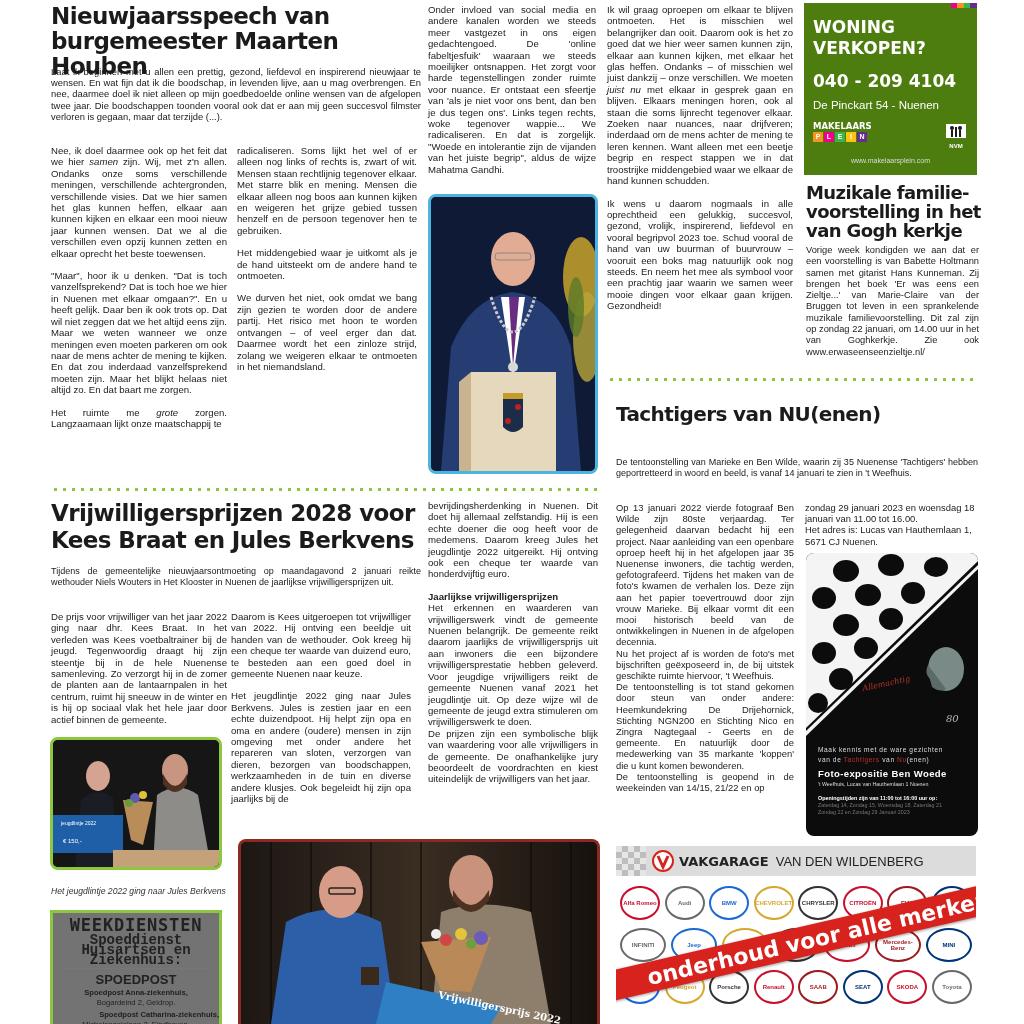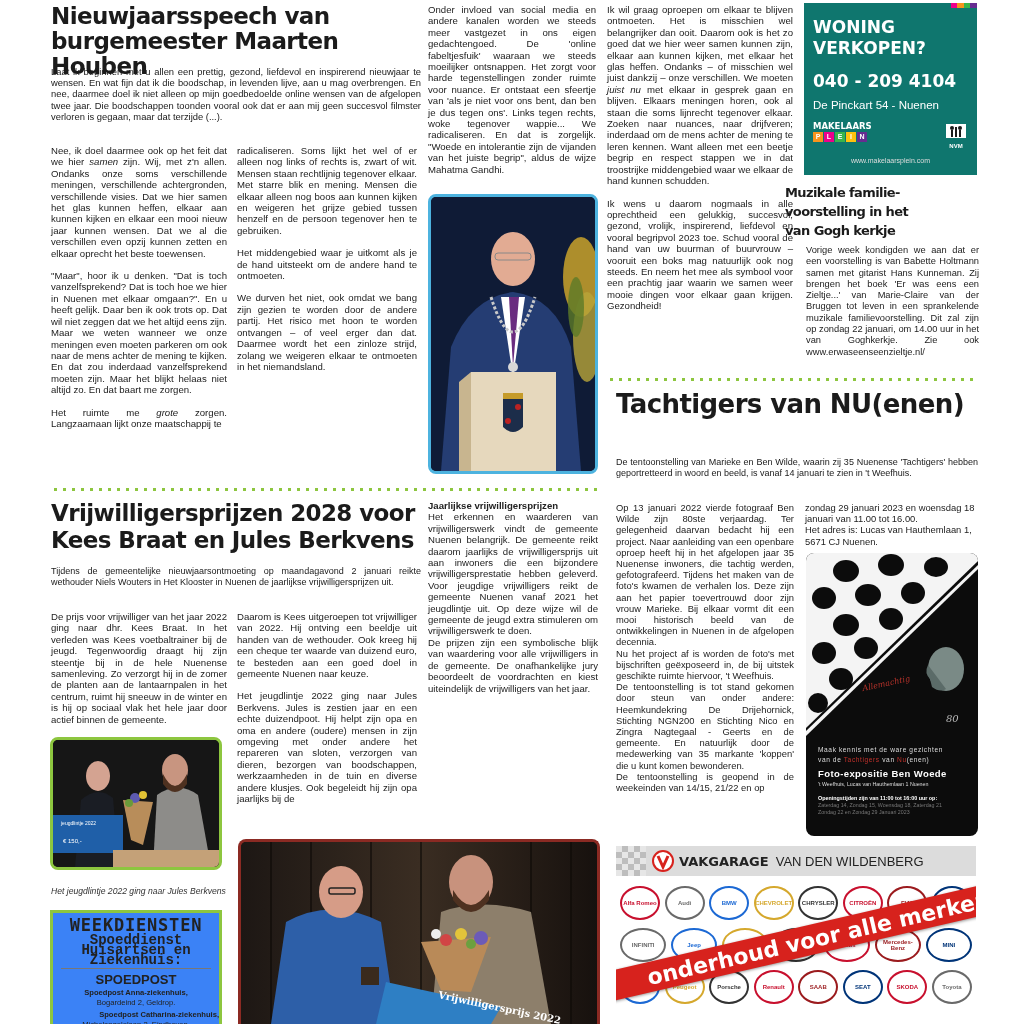--- a/index.html
+++ b/index.html
@@ -65,21 +65,21 @@
       <circle cx="77" cy="224" r="3" fill="#b22"></circle>
     </g>
   </svg>
 </div>
 
 <div class="abs body" style="left:607px; top:4px; width:186px;">
   <p><span>Ik wil graag oproepen om elkaar te blijven ontmoeten. Het is misschien wel belangrijker dan ooit. Daarom ook is het zo goed dat we hier weer samen kunnen zijn, elkaar aan kunnen kijken, met elkaar het glas heffen. Ondanks – of misschien wel juist dankzij – onze verschillen. We moeten </span><em>juist nu</em><span> met elkaar in gesprek gaan en blijven. Elkaars meningen horen, ook al staan die soms lijnrecht tegenover elkaar. Zoeken naar nuances, naar drijfveren; inderdaad om de mens achter de mening te leren kennen. Want alleen met een beetje begrip en respect stappen we in dat troostrijke middengebied waar we elkaar de hand kunnen schudden.</span></p>
   <p class="tight">Ik wens u daarom nogmaals in alle oprechtheid een gelukkig, succesvol, gezond, vrolijk, inspirerend, liefdevol en vooral begripvol 2023 toe. Schud vooral de hand van uw buurman of buurvrouw – vooruit een boks mag natuurlijk ook nog steeds. En neem het mee als symbool voor een prachtig jaar waarin we samen weer mooie dingen voor elkaar gaan krijgen. Gezondheid!</p>
 </div>
 
-<div class="abs" style="left:804px; top:3px; width:173px; height:172px; background:#0f766e; color:#fff;">
+<div class="abs" style="left:804px; top:3px; width:173px; height:172px; background:#4d7c0f; color:#fff;">
   <div class="abs" style="right:0; top:0; width:26px; height:5px; background:linear-gradient(90deg,#ec008c 0 25%,#f7941d 25% 50%,#39b54a 50% 75%,#662d91 75%);"></div>
   <div class="abs" style="left:9px; top:14px; font-family:'DejaVu Sans',sans-serif; font-weight:bold; font-size:17px; line-height:21px;">
     <div>WONING</div>
     <div>VERKOPEN?</div>
   </div>
   <div class="abs" style="left:9px; top:68px; font-family:'DejaVu Sans',sans-serif; font-weight:bold; font-size:17px;">040 - 209 4104</div>
   <div class="abs" style="left:9px; top:96px; font-size:11.5px;">De Pinckart 54 - Nuenen</div>
   <div class="abs" style="left:9px; top:118px;">
     <div style="font-family:'DejaVu Sans',sans-serif; font-weight:bold; font-size:8.5px;">MAKELAARS</div>
     <div id="plein-letters" style="display:flex; gap:1px; margin-top:1px;">
@@ -97,30 +97,30 @@
         <circle cx="15" cy="5" r="2" fill="#1a1a1a"></circle>
         <rect x="6" y="7" width="2" height="7" fill="#1a1a1a"></rect>
         <rect x="14" y="7" width="2" height="7" fill="#1a1a1a"></rect>
         <rect x="10" y="4" width="2" height="10" fill="#1a1a1a"></rect>
       </svg>
     <div style="font-size:6px; font-weight:bold;">NVM</div>
   </div>
   <div class="abs" style="left:0; width:100%; top:154px; text-align:center; font-size:7px; color:#ddd;">www.makelaarsplein.com</div>
 </div>
 
-<div class="abs headline" style="left:785px; top:183px; width:200px; font-size:13px; line-height:19px;">
+<div class="abs headline" style="left:806px; top:183px; width:200px; font-size:18px; line-height:19px;">
   <div>Muzikale familie-</div>
   <div>voorstelling in het</div>
   <div>van Gogh kerkje</div>
 </div>
 <div class="abs body" style="left:806px; top:245px; width:173px; font-size:9.3px; line-height:11.3px;">Vorige week kondigden we aan dat er een voorstelling is van Babette Holtmann samen met gitarist Hans Kunneman. Zij brengen het boek 'Er was eens een Zieltje...' van Marie-Claire van der Bruggen tot leven in een sprankelende muzikale familievoorstelling. Dit zal zijn op zondag 22 januari, om 14.00 uur in het van Goghkerkje. Zie ook www.erwaseenseenzieltje.nl/</div>
 
 <div class="abs dots" style="left:607px; top:377px; width:372px;"></div>
 
-<div class="abs headline" style="left:616px; top:391px; width:380px; font-size:26px; line-height:27px;">
+<div class="abs headline" style="left:616px; top:401px; width:380px; font-size:20px; line-height:27px;">
   <div>Tachtigers van NU(enen)</div>
 </div>
 <div class="abs lead" style="left:616px; top:457px; width:362px; font-size:9px; line-height:11px;">De tentoonstelling van Marieke en Ben Wilde, waarin zij 35 Nuenense 'Tachtigers' hebben geportretteerd in woord en beeld, is vanaf 14 januari te zien in 't Weefhuis.</div>
 
 <div class="abs body" style="left:616px; top:502px; width:178px; font-size:9.4px; line-height:11.2px;">
   <p class="tight">Op 13 januari 2022 vierde fotograaf Ben Wilde zijn 80ste verjaardag. Ter gelegenheid daarvan bedacht hij een project. Naar aanleiding van een openbare oproep heeft hij in het afgelopen jaar 35 Nuenense inwoners, die tachtig werden, gefotografeerd. Tijdens het maken van de foto's kwamen de verhalen los. Deze zijn aan het papier toevertrouwd door zijn vrouw Marieke. Bij elkaar vormt dit een mooi historisch beeld van de ontwikkelingen in Nuenen in de afgelopen decennia.</p>
   <p class="tight">Nu het project af is worden de foto's met bijschriften geëxposeerd in, de bij uitstek geschikte ruimte hiervoor, 't Weefhuis.</p>
   <p class="tight">De tentoonstelling is tot stand gekomen door steun van onder andere: Heemkundekring De Drijehornick, Stichting NGN200 en Stichting Nico en Zingra Nagtegaal - Geerts en de gemeente. En natuurlijk door de medewerking van 35 markante 'koppen' die u kunt komen bewonderen.</p>
   <p class="tight">De tentoonstelling is geopend in de weekeinden van 14/15, 21/22 en op</p>
 </div>
@@ -235,37 +235,38 @@
       <circle cx="90" cy="55" r="4" fill="#e1c234"></circle>
       <circle cx="76" cy="63" r="4" fill="#6b9a3a"></circle>
     <rect x="0" y="75" width="70" height="38" fill="#1f5fa8"></rect>
     <rect x="60" y="110" width="106" height="17" fill="#c4a178"></rect>
   </svg>
   <div class="abs" style="left:8px; top:80px; color:#fff; font-size:5px;">jeugdlintje 2022</div>
   <div class="abs" style="left:10px; top:98px; color:#fff; font-size:6px;">€ 150,-</div>
 </div>
 <div class="abs" style="left:51px; top:886px; font-size:8.6px; font-style:italic; color:#333;">Het jeugdlintje 2022 ging naar Jules Berkvens</div>
 
-<div class="abs" style="left:50px; top:910px; width:172px; height:114px; border:3px solid #8dc63f; border-bottom:none; background:#3b82f6; text-align:center; padding-top:3px; color:#222;">
+<div class="abs" style="left:50px; top:910px; width:172px; height:114px; border:3px solid #8dc63f; border-bottom:none; background:#737373; text-align:center; padding-top:3px; color:#222;">
   <div style="font-family:'DejaVu Sans Mono',monospace; font-weight:bold; font-size:17px; letter-spacing:0.8px; line-height:19px;">WEEKDIENSTEN</div>
   <div style="font-family:Liberation Mono, monospace; font-weight:bold; font-size:14px; line-height:10px;">Spoeddienst Huisartsen en Ziekenhuis:</div>
   <div style="margin:3px 8px; border-top:1px solid #777;"></div>
   <div style="font-weight:bold; font-size:13px; line-height:16px;">SPOEDPOST</div>
   <div style="font-weight:bold; font-size:7.6px; line-height:10px;">Spoedpost Anna-ziekenhuis,</div>
   <div style="font-size:7.6px; line-height:10px;">Bogardeind 2, Geldrop.</div>
   <div style="font-weight:bold; font-size:7.6px; line-height:10px; margin-top:2px;text-align:right;">Spoedpost Catharina-ziekenhuis,</div>
   <div style="font-size:7.6px; line-height:10px;">Michelangelolaan 2, Eindhoven.</div>
 </div>
 
-<div class="abs body" style="left:237px; top:611px; width:180px;">
+<div class="abs body" style="left:231px; top:611px; width:180px;">
   <p>Daarom is Kees uitgeroepen tot vrijwilliger van 2022. Hij ontving een beeldje uit handen van de wethouder. Ook kreeg hij een cheque ter waarde van duizend euro, te besteden aan een goed doel in gemeente Nuenen naar keuze.</p>
   <p class="tight">Het jeugdlintje 2022 ging naar Jules Berkvens. Jules is zestien jaar en een echte duizendpoot. Hij helpt zijn opa en oma en andere (oudere) mensen in zijn omgeving met onder andere het repareren van sloten, verzorgen van dieren, bezorgen van boodschappen, werkzaamheden in de tuin en diverse andere klusjes. Ook begeleidt hij zijn opa jaarlijks bij de</p>
 </div>
 
 <div class="abs body" style="left:428px; top:500px; width:170px;">
+  <p>bevrijdingsherdenking in Nuenen. Dit doet hij allemaal zelfstandig. Hij is een echte doener die oog heeft voor de medemens. Daarom kreeg Jules het jeugdlintje 2022 uitgereikt. Hij ontving ook een cheque ter waarde van honderdvijftig euro.</p>
   <div class="sub-bold">Jaarlijkse vrijwilligersprijzen</div>
   <p class="tight">Het erkennen en waarderen van vrijwilligerswerk vindt de gemeente Nuenen belangrijk. De gemeente reikt daarom jaarlijks de vrijwilligersprijs uit aan inwoners die een bijzondere vrijwilligersprestatie hebben geleverd. Voor jeugdige vrijwilligers reikt de gemeente Nuenen vanaf 2021 het jeugdlintje uit. Op deze wijze wil de gemeente de jeugd extra stimuleren om vrijwilligerswerk te doen.</p>
   <p class="tight">De prijzen zijn een symbolische blijk van waardering voor alle vrijwilligers in de gemeente. De onafhankelijke jury beoordeelt de voordrachten en kiest uiteindelijk de vrijwilligers van het jaar.</p>
 </div>
 
 <div class="abs photo" style="left:238px; top:839px; width:362px; height:185px; border:3px solid #8b2a23; border-bottom:none; border-radius:8px 8px 0 0; background:#1a1310;">
   <svg width="356" height="182" viewBox="0 0 356 182">
     <defs>
         <linearGradient id="curtain" x1="0" x2="1">
           <stop offset="0" stop-color="#1d1714"></stop>

